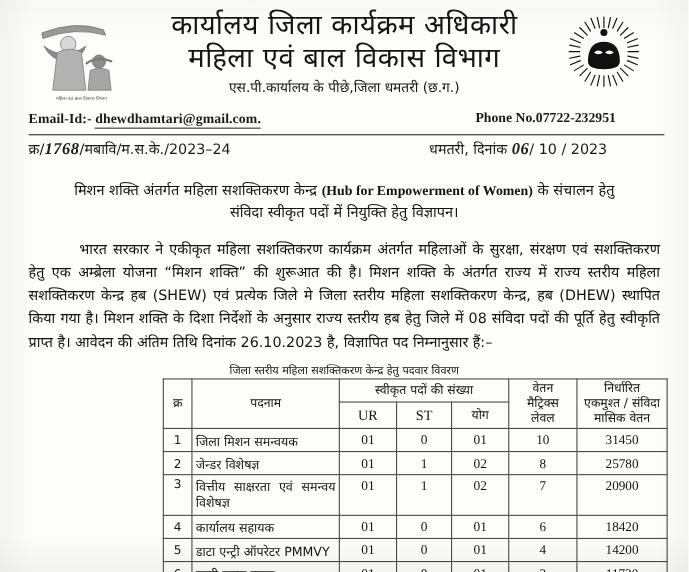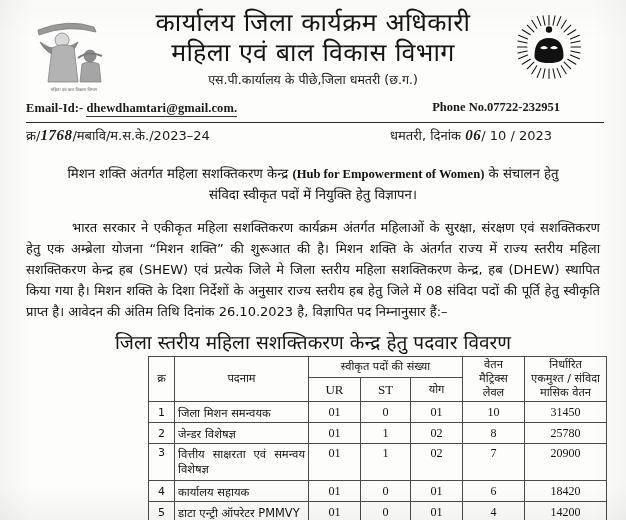--- a/index.html
+++ b/index.html
@@ -179,21 +179,21 @@
     text-align-last: left;
     color: #121212;
   }
   #body-text .indent { display: inline-block; width: 46px; }
 
   
   #table-caption {
     margin: 7px 0 0 0;
     text-align: center;
     font-family: "DejaVu Sans", sans-serif;
-    font-size: 19px;
+    font-size: 10px;
     color: #121212;
     position: relative;
     z-index: 2;
   }
   #table-wrap {
     margin: 1px 22px 0 148px;
   }
   table.posts {
     width: 458px;
     border-collapse: collapse;

